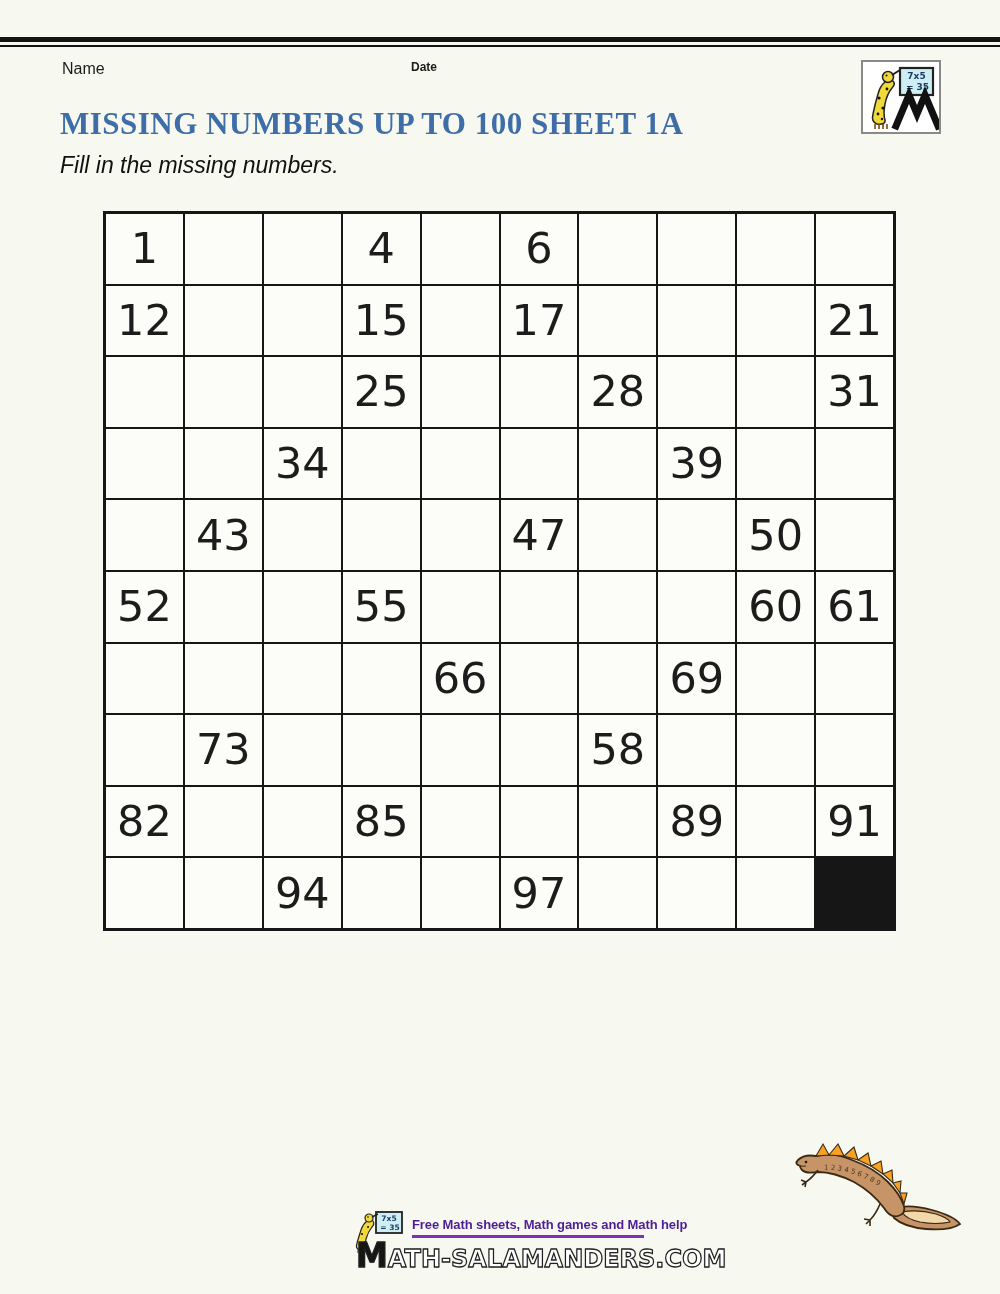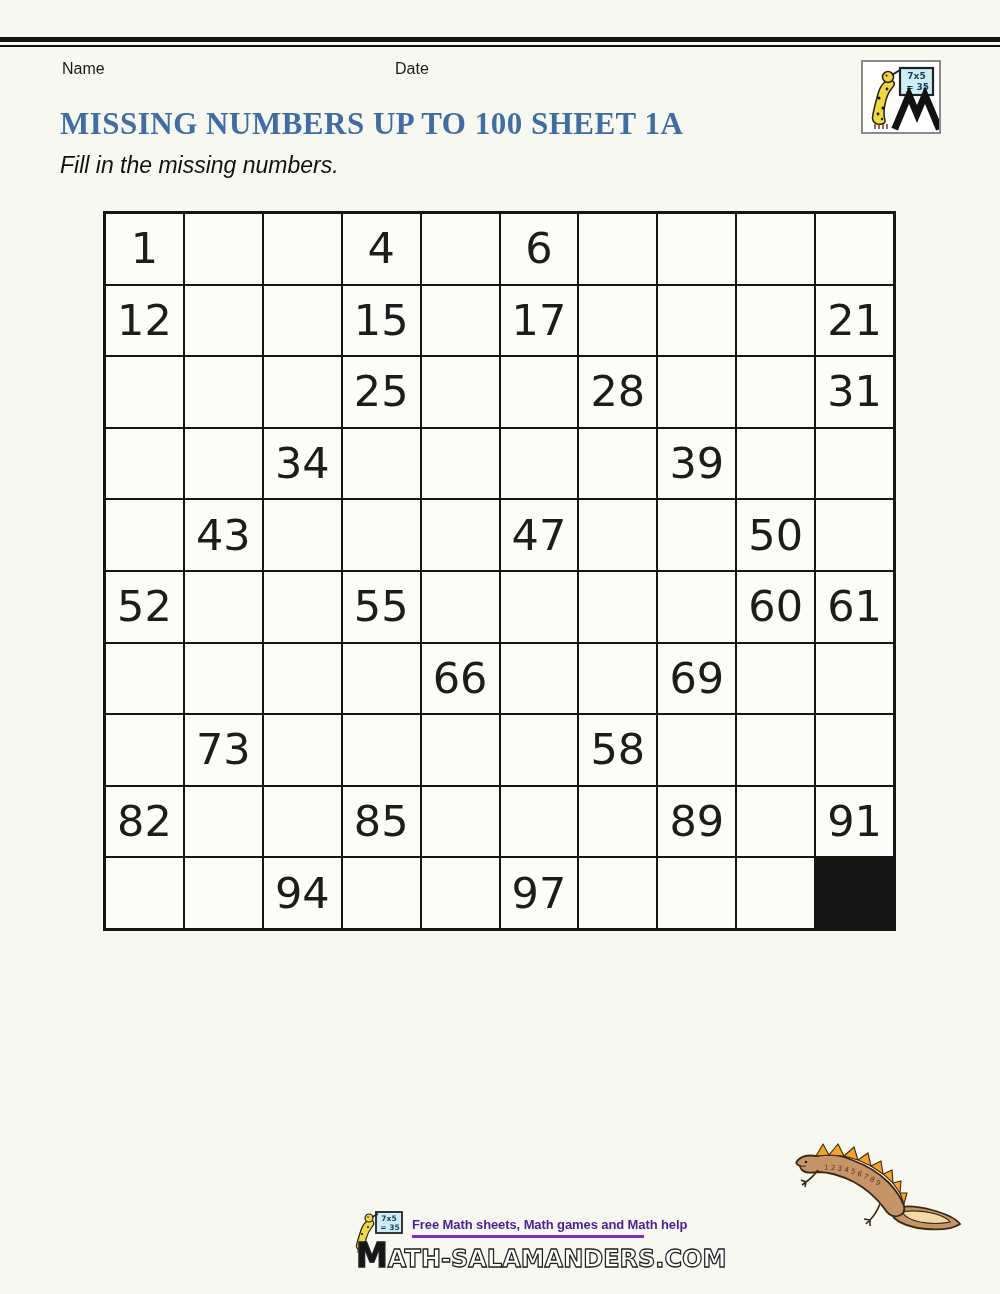--- a/index.html
+++ b/index.html
@@ -11,21 +11,21 @@
     color:#1a1a1a;
     overflow:hidden;
   }
   .top-rule{
     position:absolute;left:0;top:37px;width:1000px;height:3px;
     border-top:5px solid #141414;
     border-bottom:2px solid #141414;
     background:transparent;
   }
   .name-label{position:absolute;left:62px;top:60px;font-size:16px;}
-  .date-label{position:absolute;left:395px;top:60px;font-size:16px;}
+  .date-label{position:absolute;left:411px;top:60px;font-size:12px;font-weight:bold;}
   .corner-logo{
     position:absolute;left:861px;top:60px;width:80px;height:74px;
     background:#ffffff;border:2px solid #8a8a8a;box-sizing:border-box;
   }
   .page-title{
     position:absolute;left:60px;top:106px;
     font-family:"Liberation Serif",serif;
     font-size:31px;font-weight:600;letter-spacing:.5px;
     color:#3f6da8;white-space:nowrap;text-align:center;
   }

